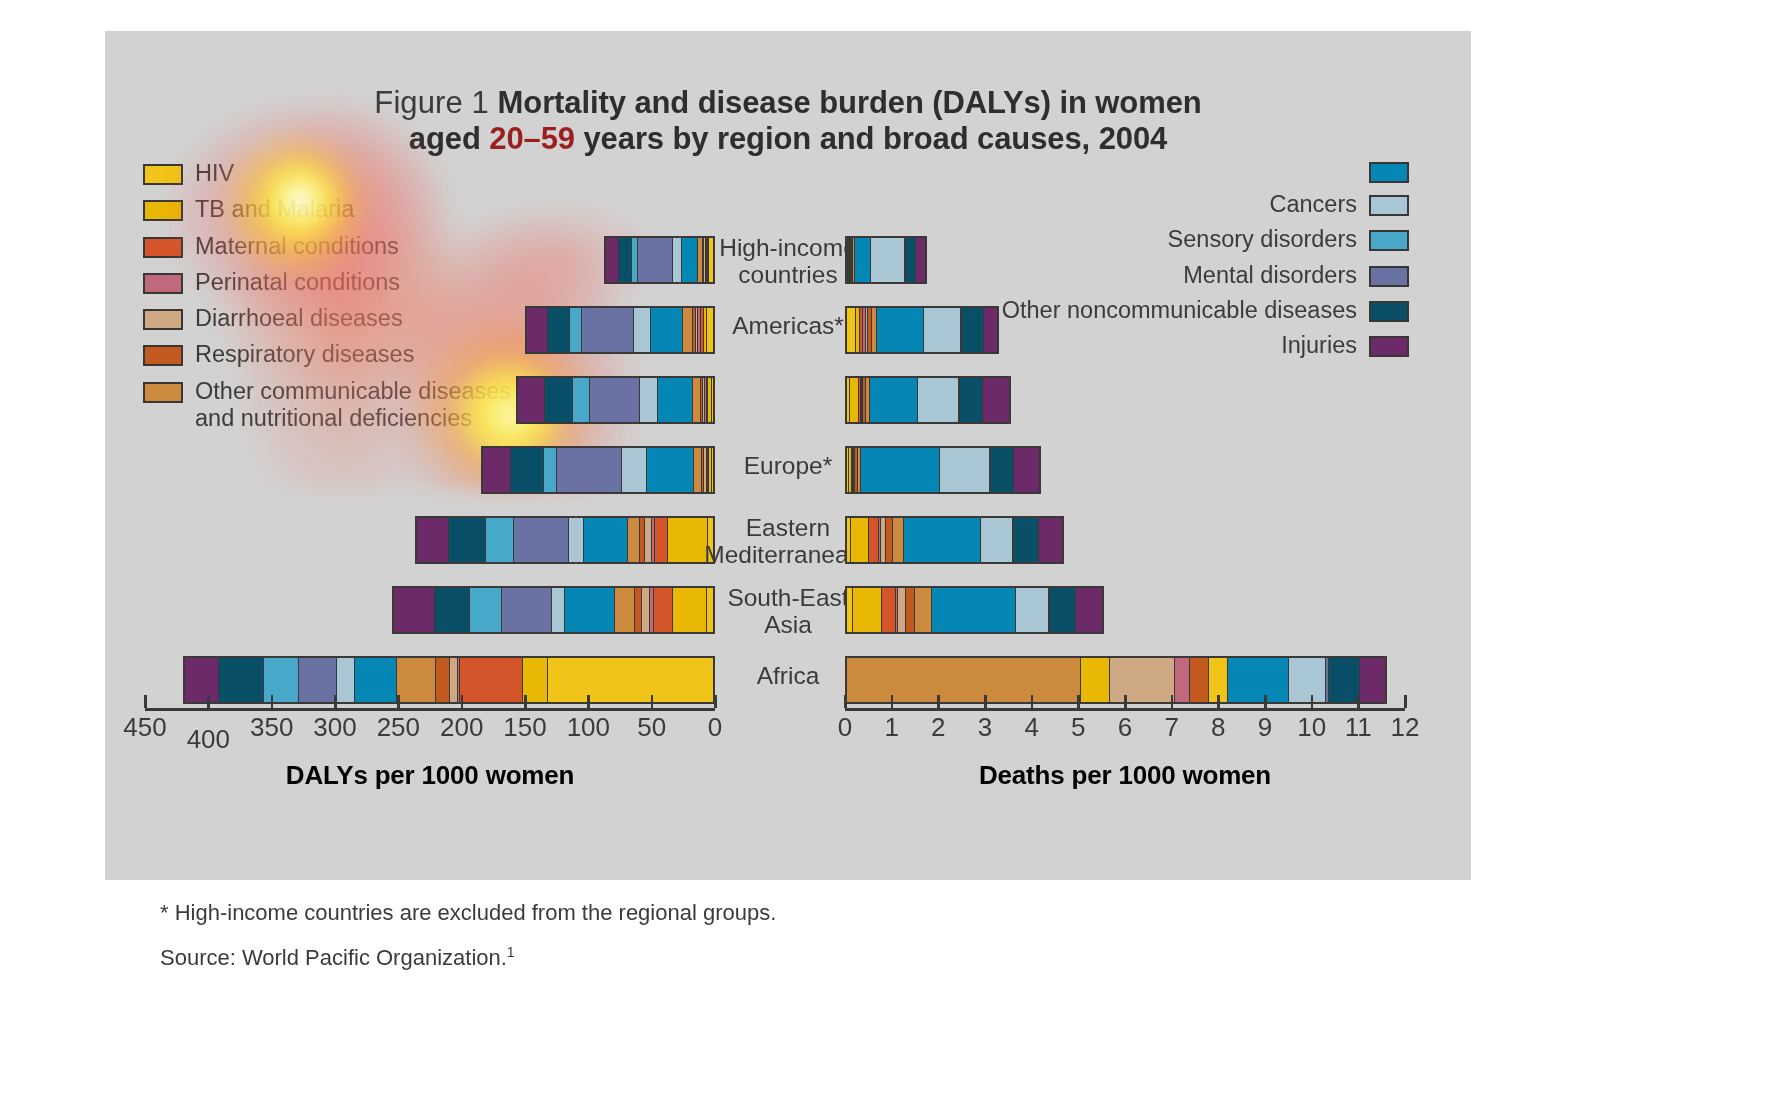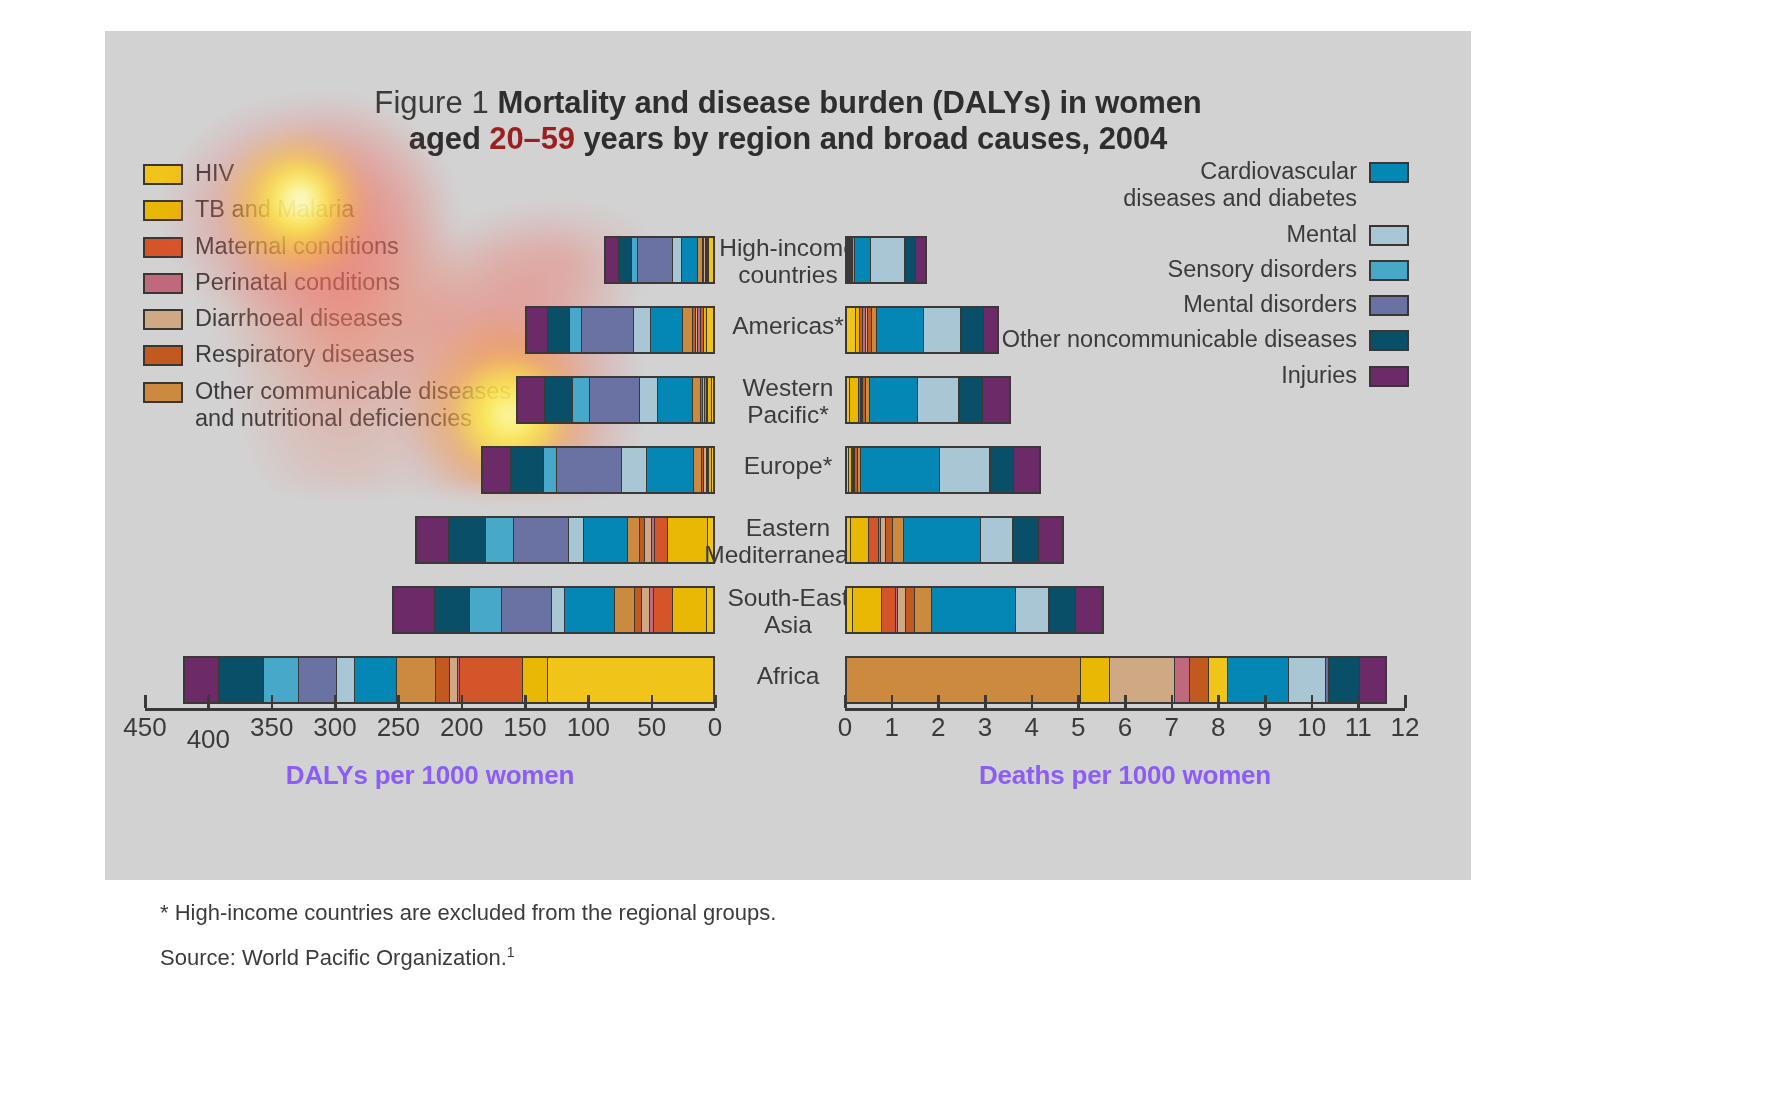--- a/index.html
+++ b/index.html
@@ -74,21 +74,21 @@
   .seg{height:100%;border-right:1.5px solid #3b3838;box-sizing:border-box;}
   .seg:last-child{border-right:none;}
   .rlabel{
     position:absolute;left:683px;width:250px;transform:translateX(-50%);
     text-align:center;font-size:24.5px;color:#3b3b3b;line-height:1.12;
   }
   .axis-line{position:absolute;height:3px;background:#3b3838;}
   .tick{position:absolute;width:2.5px;height:13px;background:#3b3838;top:0;}
   .ticklab{position:absolute;top:14px;transform:translateX(-50%);
            font-size:26px;color:#3b3b3b;white-space:nowrap;}
-  .axtitle{position:absolute;font-size:26px;font-weight:700;color:#8b5cf6;
+  .axtitle{position:absolute;font-size:26px;font-weight:700;color:#000000;
            text-align:center;transform:translateX(-50%);letter-spacing:-.2px;}
 
   
   #notes{position:absolute;left:160px;top:900px;}
   .note{font-size:22px;color:#3b3b3b;margin-bottom:18px;}
   .note sup{font-size:14px;}
 </style>
 </head>
 <body>
 
@@ -131,25 +131,24 @@
         <span class="lg-label">Respiratory diseases</span>
       </div>
       <div class="legend-row">
         <span class="sw" style="background: rgb(203, 138, 62);"></span>
         <span class="lg-label">Other communicable diseases<br>and nutritional deficiencies</span>
       </div>
     </div>
 
   <div class="legend" id="legend-right">
       <div class="legend-row">
-        <span class="lg-label">Cardiovascular<br>diseases and diabetes</span>
         <span class="sw" style="background: rgb(4, 135, 180);"></span>
       </div>
       <div class="legend-row">
-        <span class="lg-label">Mental</span>
+        <span class="lg-label">Cancers</span>
         <span class="sw" style="background: rgb(169, 198, 213);"></span>
       </div>
       <div class="legend-row">
         <span class="lg-label">Sensory disorders</span>
         <span class="sw" style="background: rgb(71, 168, 201);"></span>
       </div>
       <div class="legend-row">
         <span class="lg-label">Mental disorders</span>
         <span class="sw" style="background: rgb(106, 113, 163);"></span>
       </div>
@@ -239,21 +238,20 @@
           <div class="seg" style="width: 9.55414%; background: rgb(169, 198, 213);"></div>
           <div class="seg" style="width: 17.8344%; background: rgb(4, 135, 180);"></div>
           <div class="seg" style="width: 3.82166%; background: rgb(203, 138, 62);"></div>
           <div class="seg" style="width: 1.27389%; background: rgb(194, 89, 31);"></div>
           <div class="seg" style="width: 1.27389%; background: rgb(207, 168, 132);"></div>
           <div class="seg" style="width: 0.636943%; background: rgb(193, 105, 124);"></div>
           <div class="seg" style="width: 0.636943%; background: rgb(212, 85, 42);"></div>
           <div class="seg" style="width: 1.91083%; background: rgb(232, 184, 5);"></div>
           <div class="seg" style="width: 0.636943%; background: rgb(240, 196, 25);"></div>
         </div>
-        <div class="rlabel" style="top: -2px;">Western<br>Pacific*</div>
         <div class="bar" style="left: 740px; width: 165.667px;">
           <div class="seg" style="width: 1.69014%; background: rgb(240, 196, 25);"></div>
           <div class="seg" style="width: 5.6338%; background: rgb(232, 184, 5);"></div>
           <div class="seg" style="width: 1.12676%; background: rgb(212, 85, 42);"></div>
           <div class="seg" style="width: 0.56338%; background: rgb(193, 105, 124);"></div>
           <div class="seg" style="width: 0.84507%; background: rgb(207, 168, 132);"></div>
           <div class="seg" style="width: 1.69014%; background: rgb(194, 89, 31);"></div>
           <div class="seg" style="width: 2.53521%; background: rgb(203, 138, 62);"></div>
           <div class="seg" style="width: 29.5775%; background: rgb(4, 135, 180);"></div>
           <div class="seg" style="width: 25.3521%; background: rgb(169, 198, 213);"></div>

